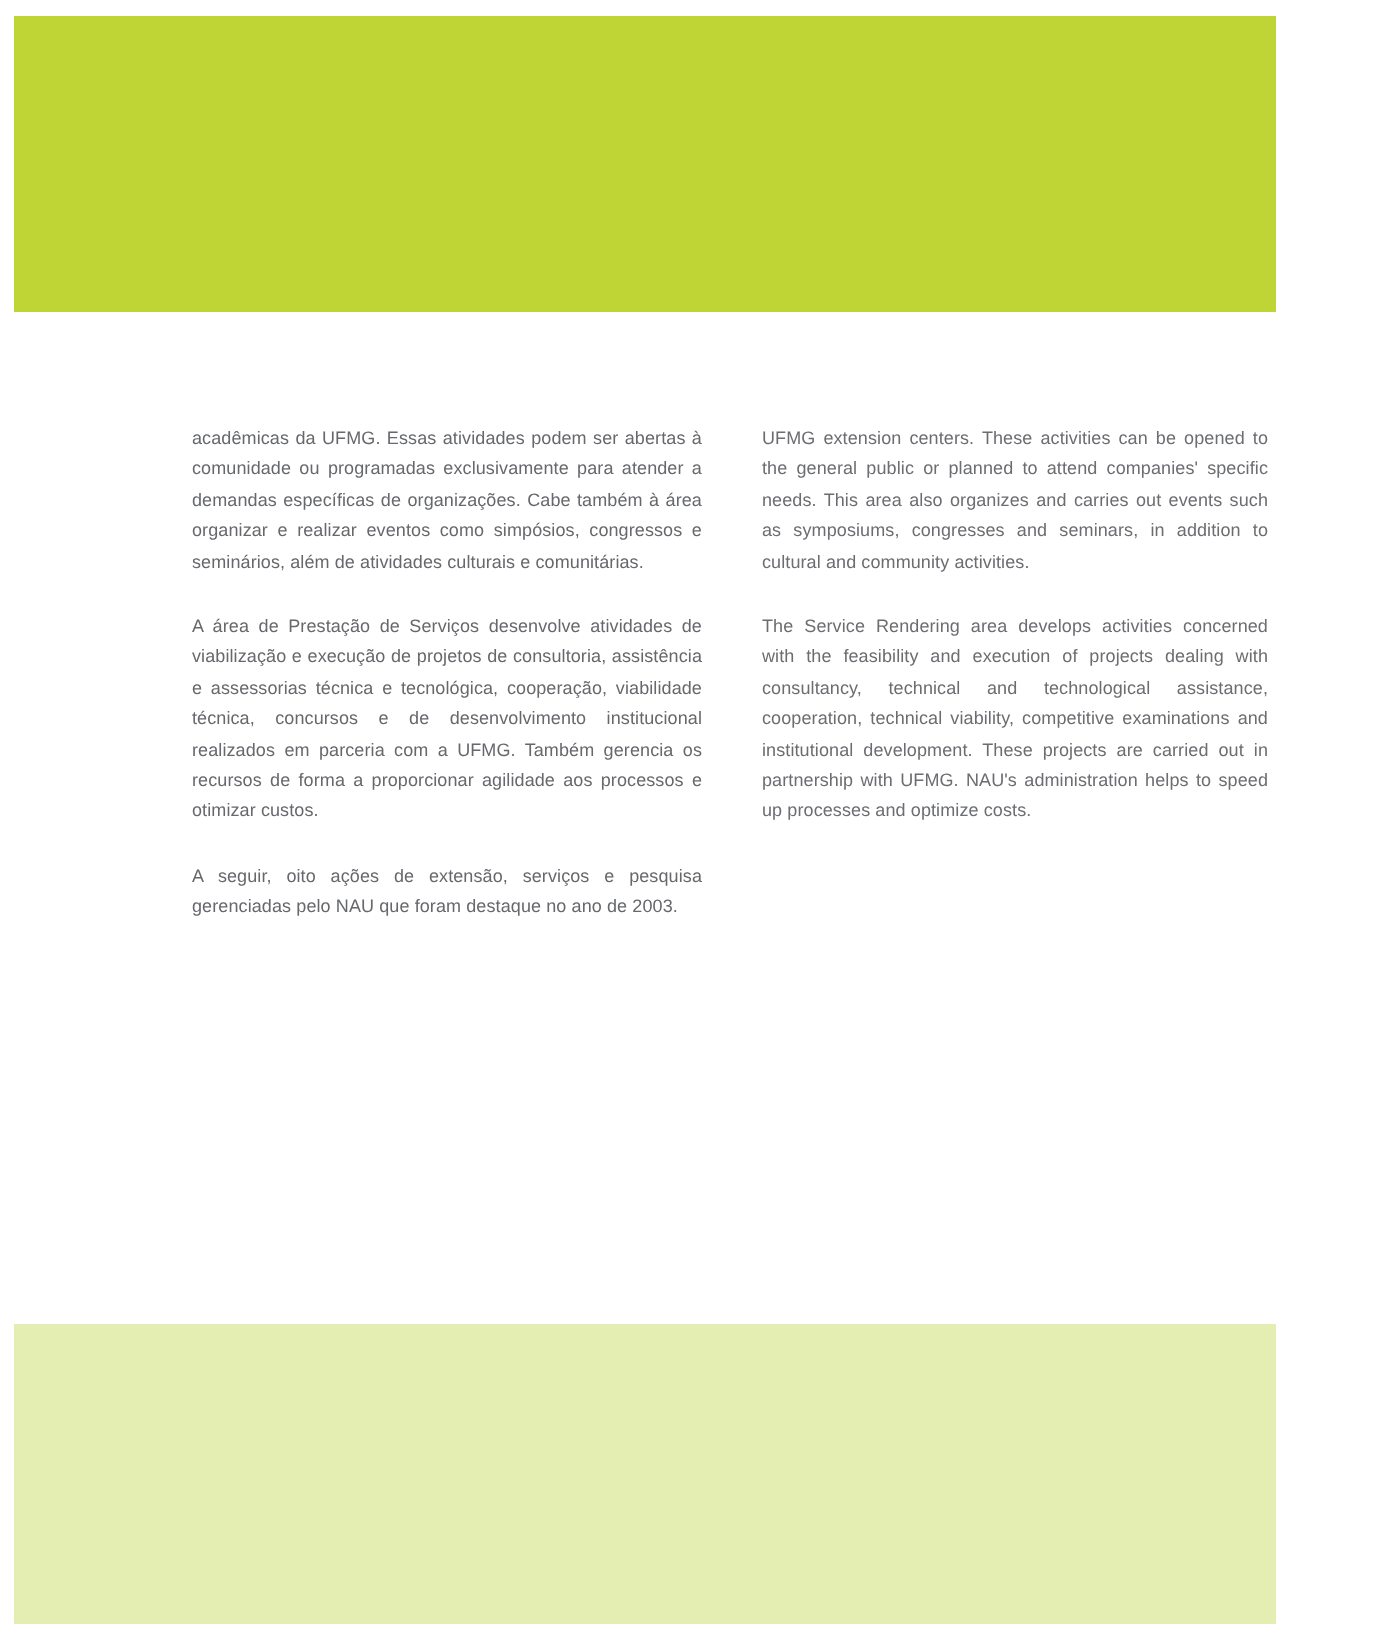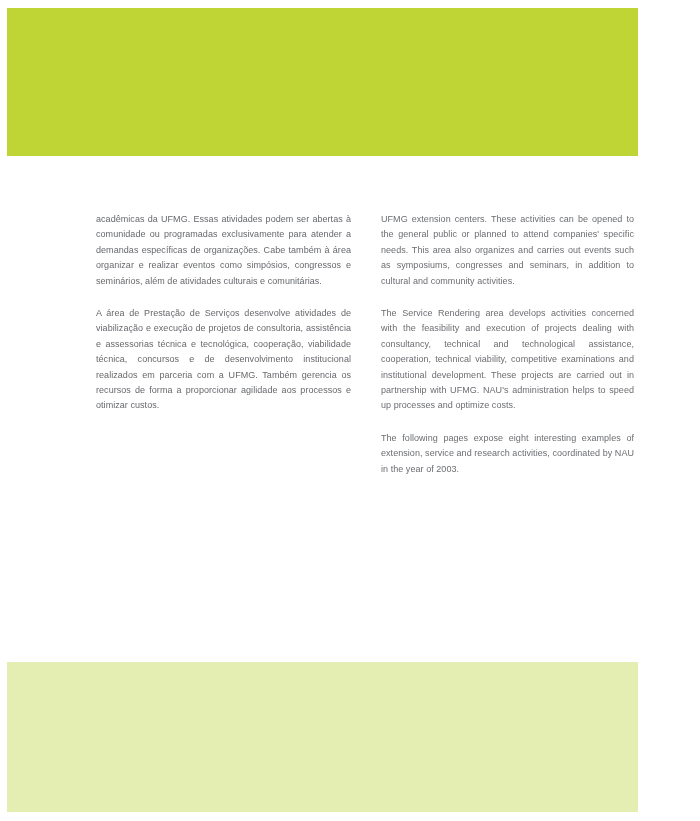--- a/index.html
+++ b/index.html
@@ -89,25 +89,25 @@
 <body>
 
 <div class="page">
 
   <div class="top-banner"></div>
 
   <div class="columns">
     <div class="col col-pt">
       <p>acadêmicas da UFMG. Essas atividades podem ser abertas à comunidade ou programadas exclusivamente para atender a demandas específicas de organizações. Cabe também à área organizar e realizar eventos como simpósios, congressos e seminários, além de atividades culturais e comunitárias.</p>
       <p>A área de Prestação de Serviços desenvolve atividades de viabilização e execução de projetos de consultoria, assistência e assessorias técnica e tecnológica, cooperação, viabilidade técnica, concursos e de desenvolvimento institucional realizados em parceria com a UFMG. Também gerencia os recursos de forma a proporcionar agilidade aos processos e otimizar custos.</p>
+      <p>A seguir, oito ações de extensão, serviços e pesquisa gerenciadas pelo NAU que foram destaque no ano de 2003.</p>
     </div>
     <div class="col col-en">
       <p>UFMG extension centers. These activities can be opened to the general public or planned to attend companies' specific needs. This area also organizes and carries out events such as symposiums, congresses and seminars, in addition to cultural and community activities.</p>
       <p>The Service Rendering area develops activities concerned with the feasibility and execution of projects dealing with consultancy, technical and technological assistance, cooperation, technical viability, competitive examinations and institutional development. These projects are carried out in partnership with UFMG. NAU's administration helps to speed up processes and optimize costs.</p>
-      <p>The following pages expose eight interesting examples of extension, service and research activities, coordinated by NAU in the year of 2003.</p>
     </div>
   </div>
 
   <div class="page-marker">
     <span class="pm-number">17</span>
     <span class="pm-line"></span>
     <span class="pm-tick"></span>
   </div>
 
   <div class="bottom-banner"></div>

